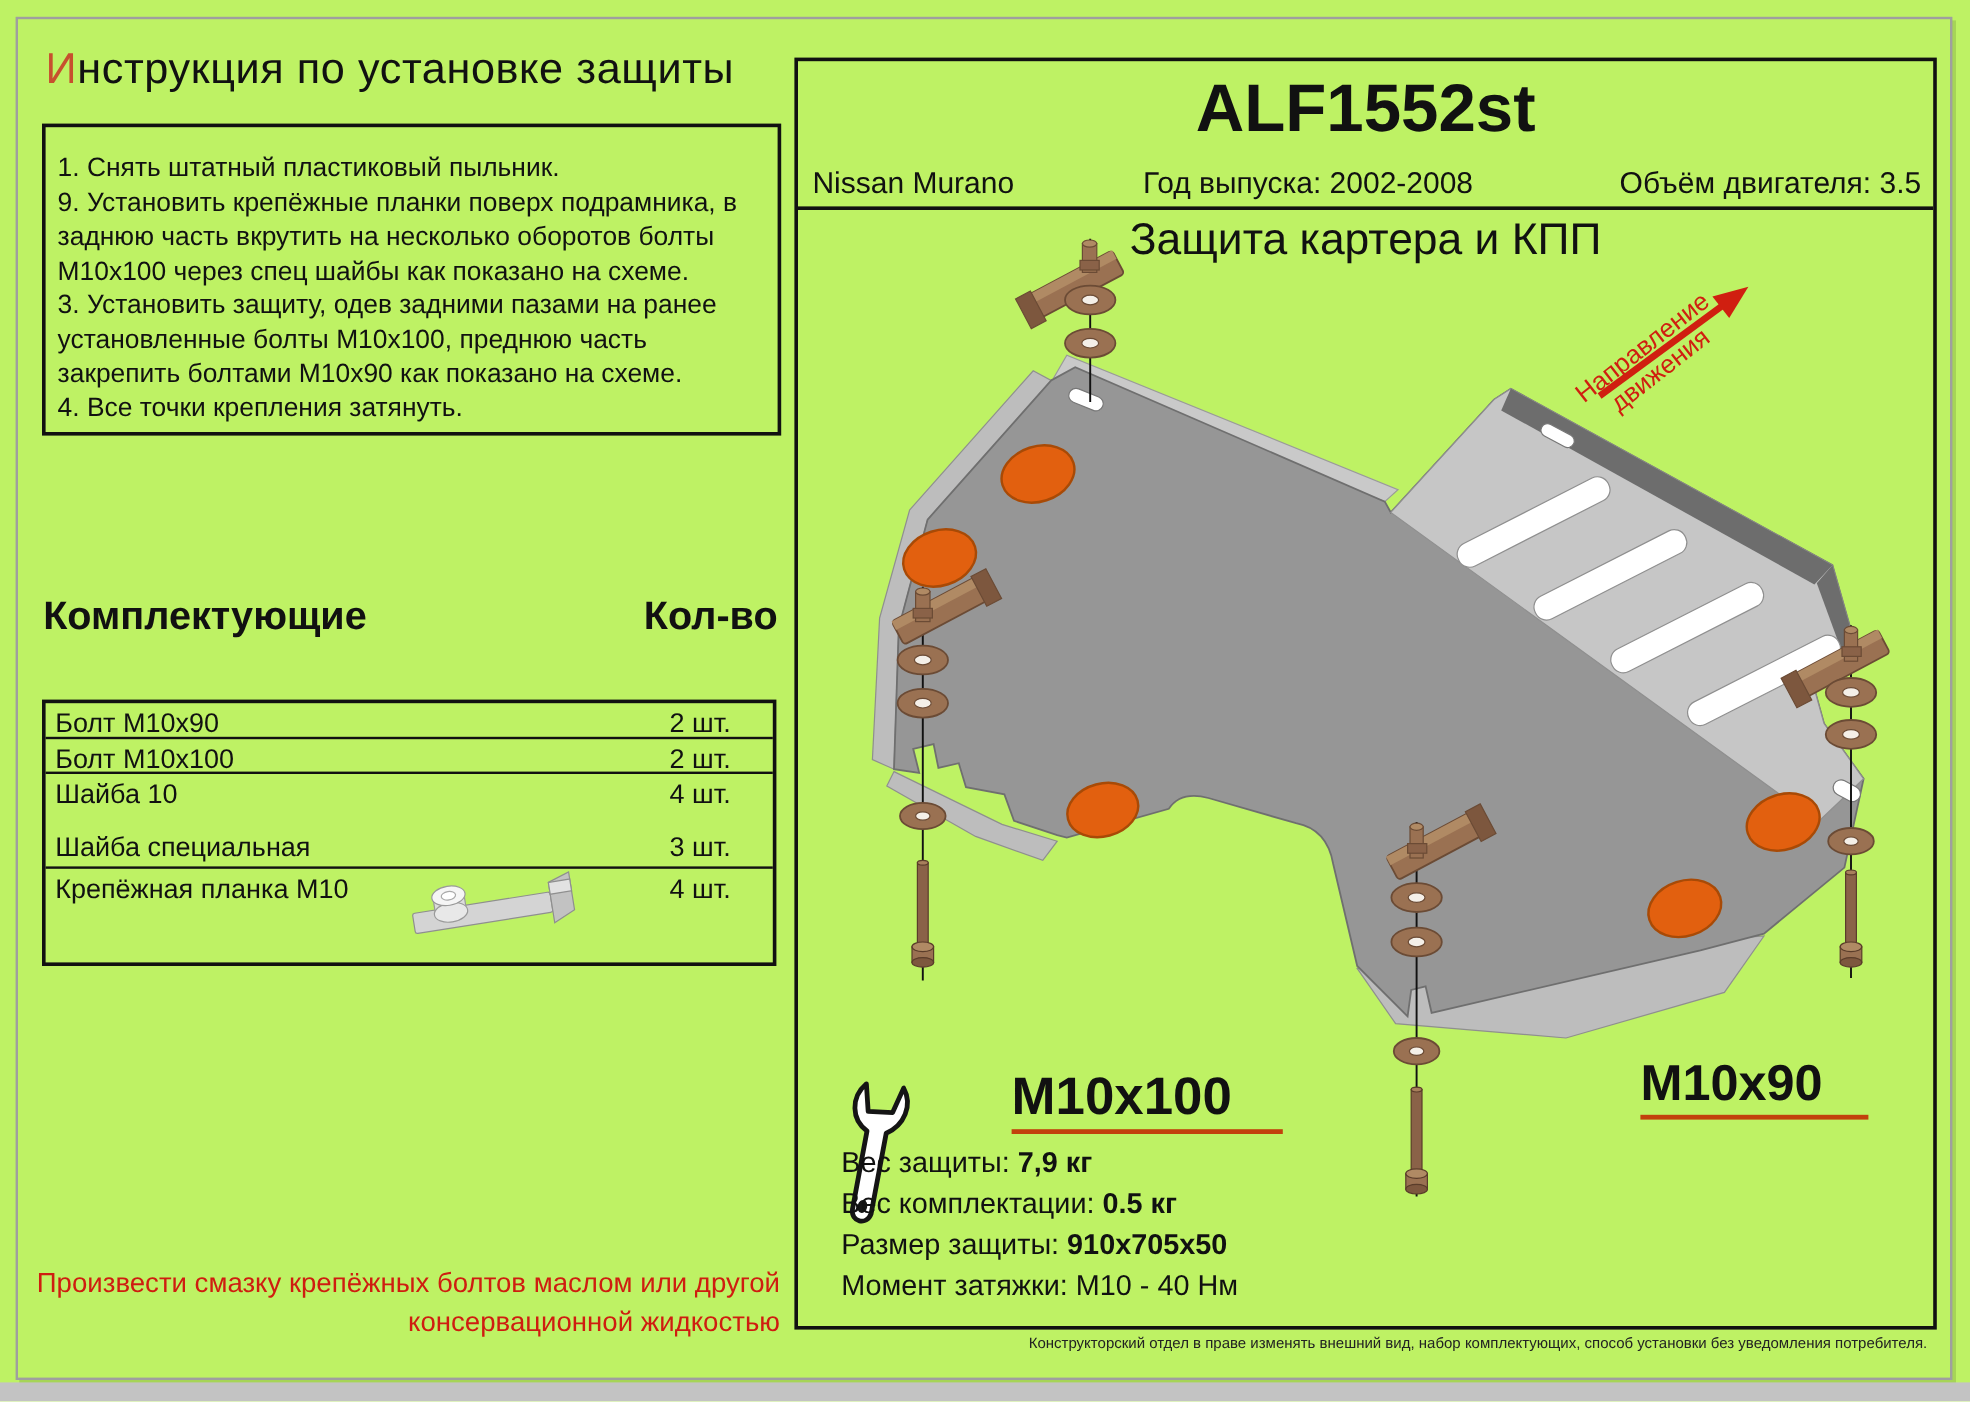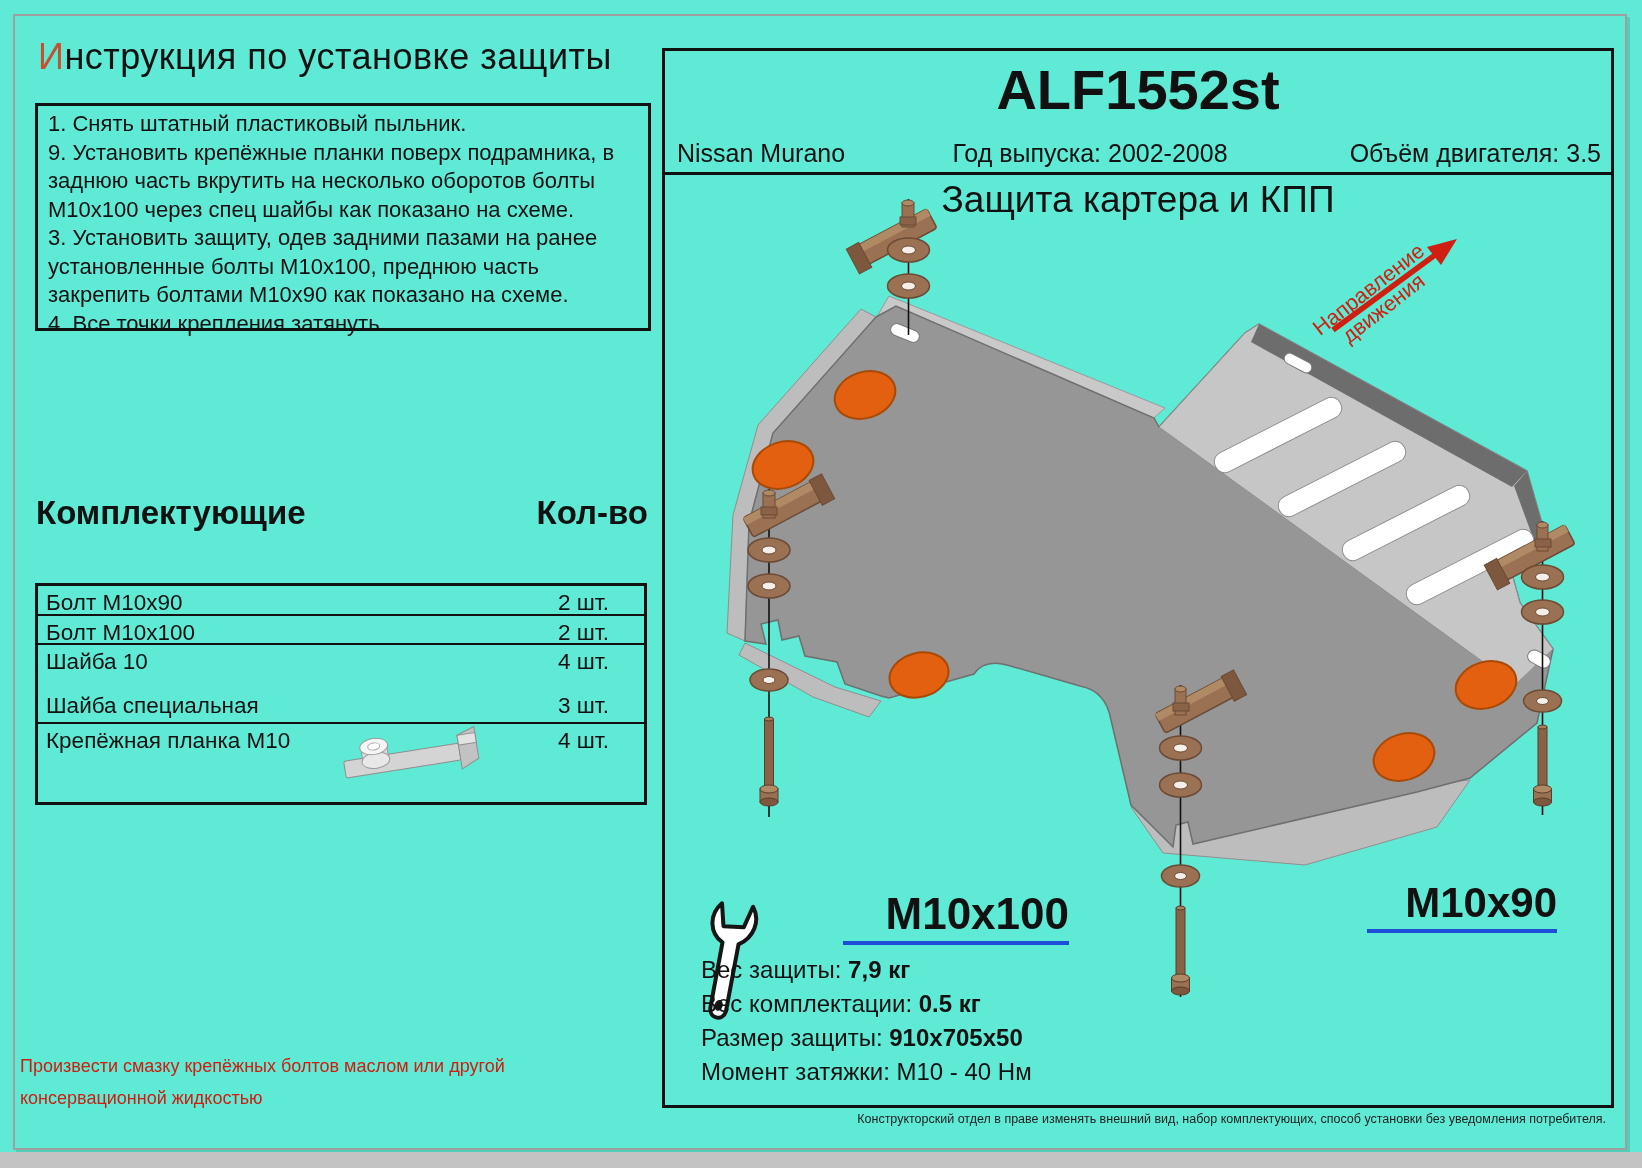--- a/index.html
+++ b/index.html
@@ -1,55 +1,55 @@
 <!DOCTYPE html>
 <html><head>
 <meta charset="utf-8">
 <style>
   html,body{margin:0;padding:0;background:#ffffff;}
-  #page{position:relative;width:1642px;height:1168px;background:#5eead4;overflow:hidden;
+  #page{position:relative;width:1642px;height:1168px;background:#bef264;overflow:hidden;
         font-family:"Liberation Sans","DejaVu Sans",sans-serif;color:#111;}
   .abs{position:absolute;}
 
   
   #outer-frame{left:13px;top:14px;width:1610px;height:1132px;border:2px solid #9f9f9f;
                box-shadow:3px 3px 0 rgba(0,0,0,.12);}
   #bottom-band{left:0;top:1152px;width:1642px;height:16px;background:#c3c3c3;}
 
   
   #doc-title{left:38px;top:36px;width:615px;font-size:36px;letter-spacing:.5px;white-space:nowrap;}
   #doc-title .initial{color:#c7502e;}
   #instruction-box{left:35px;top:103px;width:590px;height:214px;border:3px solid #111;
-                   padding:4px 10px;font-size:22px;line-height:28.5px;}
+                   padding:20px 10px;font-size:22px;line-height:28.5px;}
   #instruction-box p{margin:0;}
   #components-header{left:36px;top:494px;width:612px;display:flex;justify-content:space-between;
                      font-size:33px;font-weight:700;}
   #components-table{left:35px;top:583px;width:606px;height:216px;border:3px solid #111;font-size:22.5px;}
   .t-row{position:relative;width:100%;box-sizing:border-box;padding:4px 0 15px 8px;}
   .t-qty{position:absolute;left:520px;top:4px;}
   .row-line{border-bottom:2px solid #111;}
   #row-washers .t-line{position:relative;height:40px;padding-top:4px;}
   #row-washers .t-qty{top:4px;}
   #row-bracket{height:60px;}
   #bracket-mini{position:absolute;left:278px;top:0px;}
 
-  #warning-line1,#warning-line2{left:20px;width:630px;text-align:left;color:#cf1d10;font-size:18px;}
+  #warning-line1,#warning-line2{left:20px;width:630px;text-align:right;color:#cf1d10;font-size:23px;}
   #warning-line1{top:1056px;}
   #warning-line2{top:1088px;}
 
   
   #panel{left:662px;top:48px;width:946px;height:1054px;border:3px solid #111;}
   #part-code{left:0;top:6px;width:100%;text-align:center;font-size:56px;font-weight:700;}
   #vehicle{left:12px;top:88px;font-size:25px;}
   #year{left:260px;top:88px;width:330px;text-align:center;font-size:25px;}
   #engine{right:10px;top:88px;font-size:25px;}
   #header-divider{left:0;top:121px;width:100%;height:3px;background:#111;}
   #diagram-title{left:0;top:128px;width:100%;text-align:center;font-size:37px;}
   #diagram-svg{left:0;top:124px;}
-  .bolt-label{font-size:44px;font-weight:700;text-align:right;border-bottom:4px solid #1d4ed8;
+  .bolt-label{font-size:44px;font-weight:700;text-align:left;border-bottom:4px solid #c2410c;
               padding-bottom:2px;}
   #label-m10x100{left:178px;top:838px;width:226px;}
   #label-m10x90{left:702px;top:828px;width:190px;font-size:42px;}
   #specs{left:36px;top:902px;font-size:24px;line-height:34px;}
   .spec-value-bold{font-weight:700;}
   #footnote{left:662px;top:1112px;width:944px;text-align:right;font-size:12.5px;color:#222;}
 </style>
 </head>
 <body>
 

